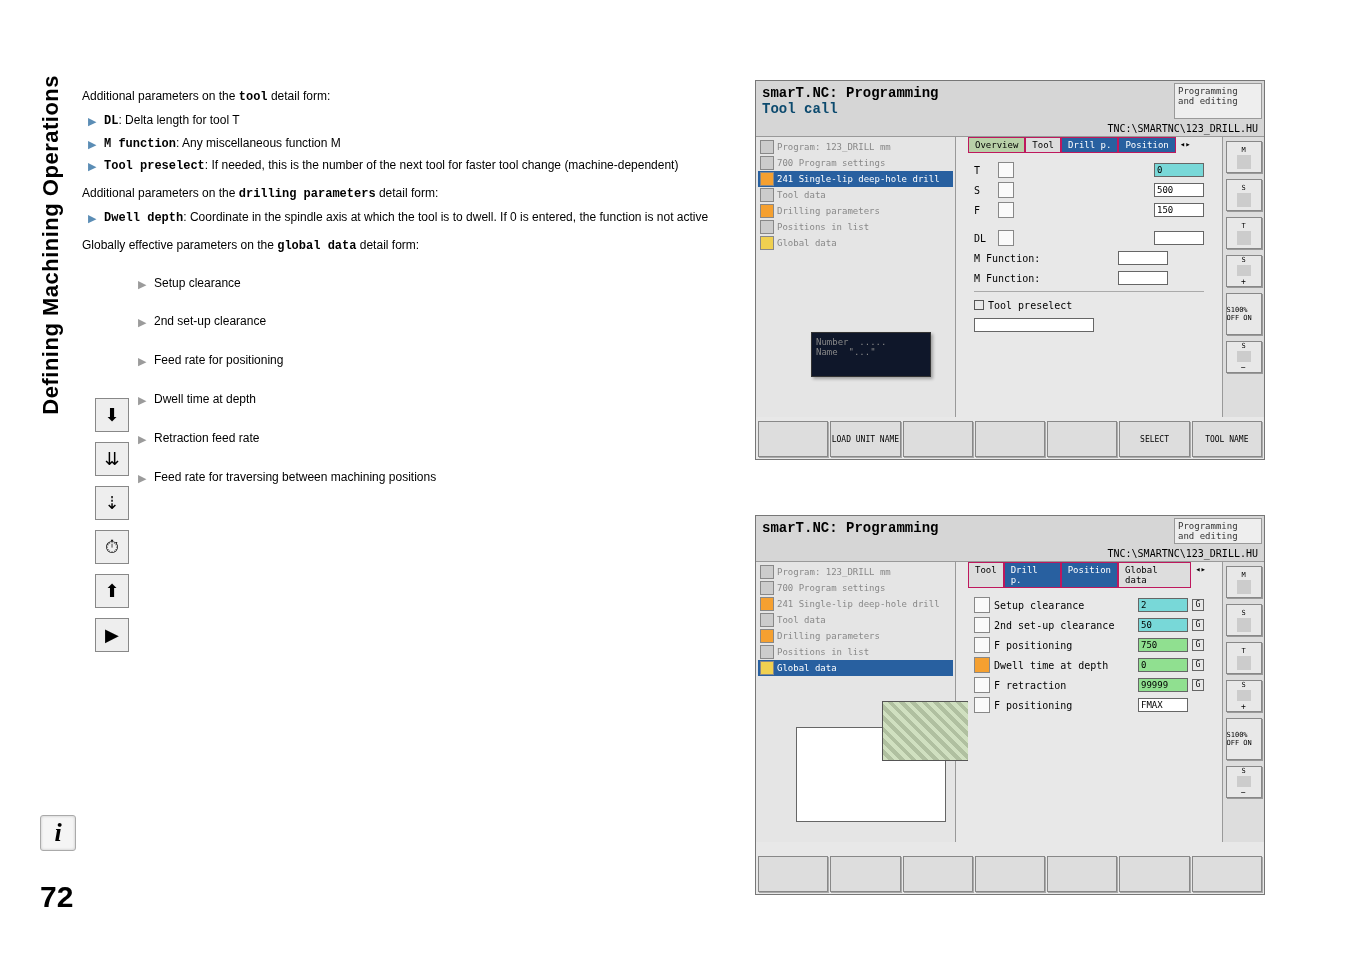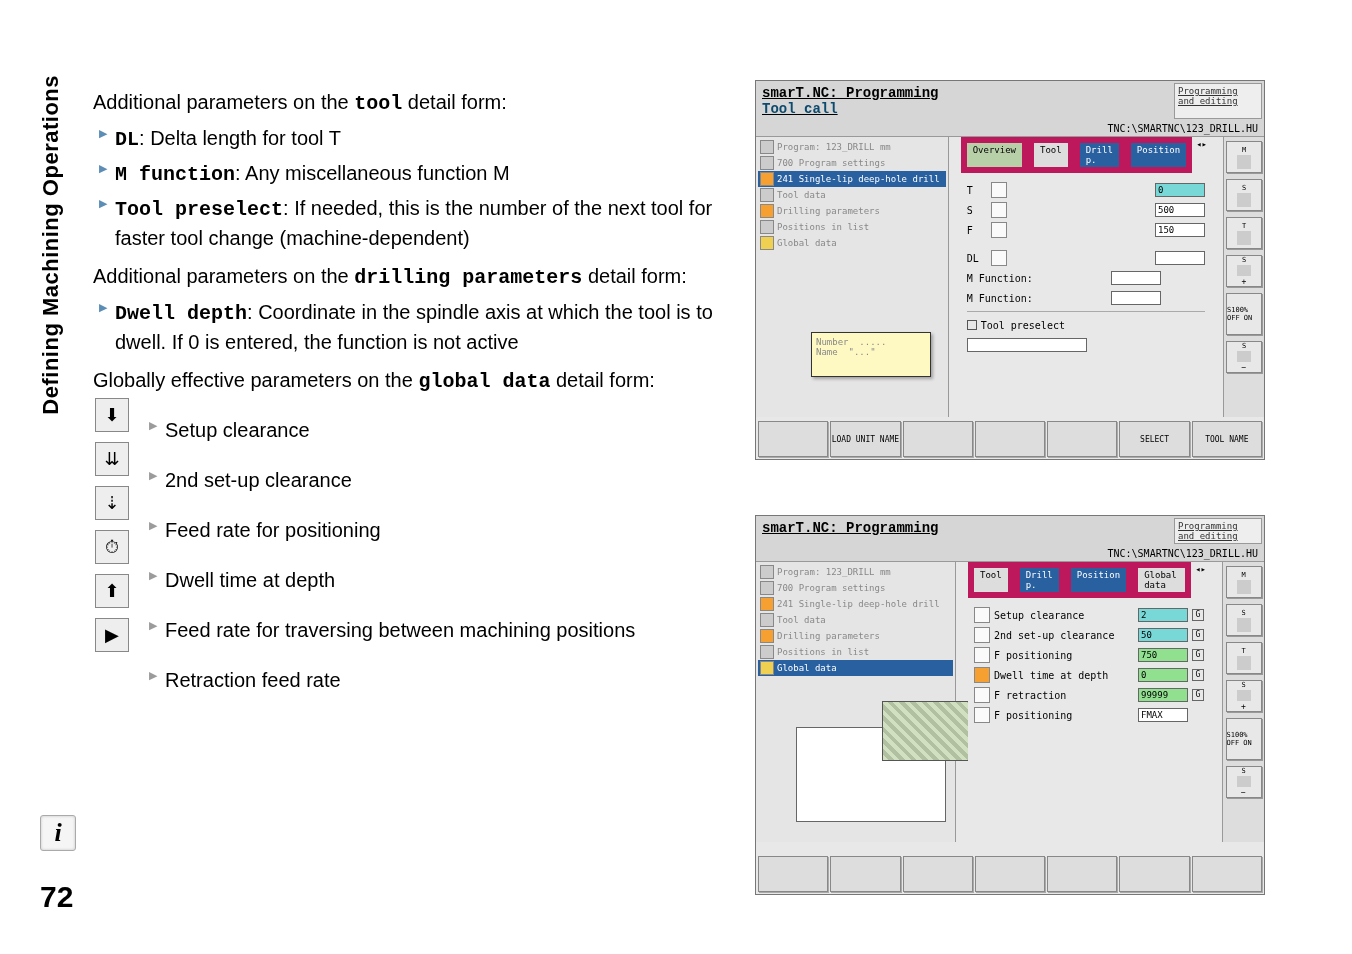--- a/index.html
+++ b/index.html
@@ -38,25 +38,25 @@
       font-style: italic;
       font-size: 26px;
       text-align: center;
       line-height: 34px;
       box-shadow: inset 0 0 3px rgba(0,0,0,.2);
       background: #f5f5f5;
     }
     
     .main-text {
       position: absolute;
-      left: 93px;
+      left: 82px;
       top: 82px;
       width: 640px;
       line-height: 1.4;
-      font-size: 20px;
+      font-size: 12px;
     }
     .main-text p { margin: 6px 0; }
     .bullet { padding-left: 22px; position: relative; margin: 5px 0; }
     .bullet::before { content: '▶'; color: #5b8db5; position: absolute; left: 6px; top: 0; font-size: 11px; line-height: 1.8; }
     .bullet-grey::before { color: #9b9b9b; }
     .mono { font-family: 'Courier New', monospace; font-weight: bold; }
     
     .icon-strip {
       position: absolute;
       left: 95px;
@@ -97,34 +97,32 @@
     .shot-head {
       display: flex;
       background: #d6d6d6;
     }
     .shot-title {
       flex: 1;
       padding: 4px 6px;
       font-size: 14px;
       font-family: 'Courier New', monospace;
       font-weight: bold;
-      text-decoration: underline;
     }
     .shot-title .l1 { color: #000; }
     .shot-title .l2 { color: #0c4a6e; }
     .shot-status {
       width: 88px;
       background: #eee;
       border: 1px solid #999;
       font-size: 9px;
       padding: 2px 3px;
       color: #333;
       margin: 2px;
       font-family: monospace;
-      text-decoration: underline;
     }
     
     .shot-path {
       background: #d6d6d6;
       padding: 2px 6px;
       font-size: 10px;
       border-bottom: 1px solid #999;
       text-align: right;
     }
     
@@ -148,21 +146,21 @@
     .tree-icon { width: 14px; height: 14px; background: #ccc; border: 1px solid #888; flex-shrink: 0; }
     .tree-icon.orange { background: #f5a030; }
     .tree-icon.yellow { background: #f0d050; }
     
     .helper-box {
       position: absolute;
       bottom: 40px;
       left: 55px;
       width: 120px;
       height: 45px;
-      background: #fef9c3;
+      background: #0f172a;
       border: 1px solid #333;
       box-shadow: 2px 2px 3px rgba(0,0,0,.3);
       font-size: 9px;
       padding: 4px;
     }
     
     .helper-img {
       position: absolute;
       bottom: 20px;
       left: 40px;
@@ -171,21 +169,21 @@
       background: #fff;
       border: 1px solid #666;
     }
     
     .form-col {
       flex: 1;
       background: #e8e8e8;
       position: relative;
     }
     .form-tabs { display: flex; font-size: 9px; }
-    .form-tabs .tab { padding: 2px 6px; border: 6px solid #be185d; background: #ddd; }
+    .form-tabs .tab { padding: 2px 6px; border: 1px solid #be185d; background: #ddd; }
     .form-tabs .tab.active { background: #b8d0a8; }
     .form-tabs .tab.sel { background: #2860a0; color: #fff; }
     .scroll-arrows { padding: 2px 4px; }
     
     .form-content { padding: 6px; font-size: 10px; }
     .form-row { display: flex; align-items: center; margin: 2px 0; gap: 4px; height: 18px; }
     .form-row .lbl { width: 20px; }
     .form-row .lbl-wide { width: 140px; }
     .form-row .ic2 { width: 16px; height: 16px; border: 1px solid #888; background: #fafafa; }
     .form-row .ic2.orange { background: #f5a030; }
@@ -258,22 +256,22 @@
     <span class="mono">Dwell depth</span><span>: Coordinate in the spindle axis at which the tool is to dwell. If 0 is entered, the function is not active</span>
   </div>
   <p style="margin-top:10px">
     <span>Globally effective parameters on the </span><span class="mono">global data</span><span> detail form:</span>
   </p>
   <div class="indented-bullets">
     <div class="bullet bullet-grey">Setup clearance</div>
     <div class="bullet bullet-grey">2nd set-up clearance</div>
     <div class="bullet bullet-grey">Feed rate for positioning</div>
     <div class="bullet bullet-grey">Dwell time at depth</div>
+    <div class="bullet bullet-grey">Retraction feed rate</div>
     <div class="bullet bullet-grey">Feed rate for traversing between machining positions</div>
-    <div class="bullet bullet-grey">Retraction feed rate</div>
   </div>
 </div>
 
 <div class="icon-strip">
   <div class="ic">⬇</div>
   <div class="ic">⇊</div>
   <div class="ic">⇣</div>
   <div class="ic">⏱</div>
   <div class="ic">⬆</div>
   <div class="ic">▶</div>

